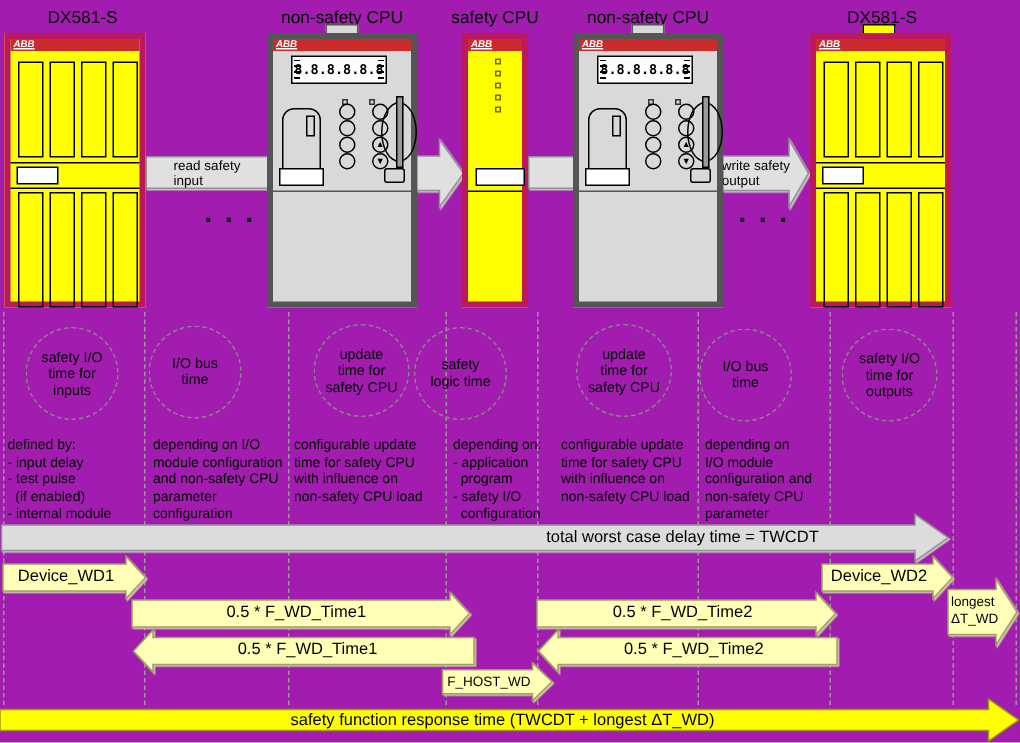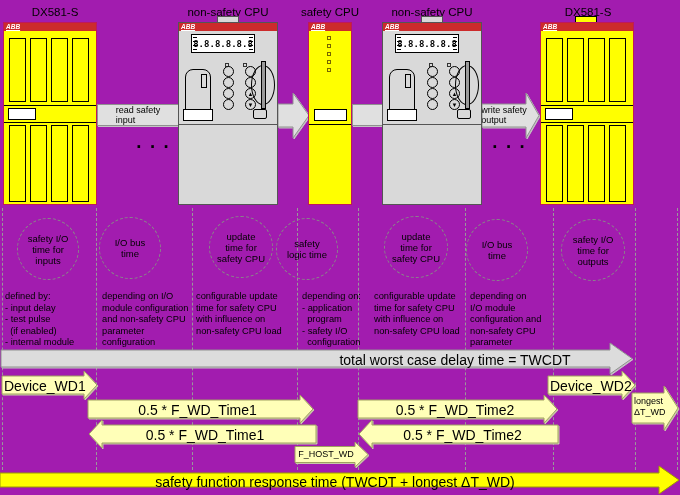--- a/index.html
+++ b/index.html
@@ -1,21 +1,21 @@
 <!DOCTYPE html>
 <html><head>
 <meta charset="utf-8">
 <style>
   html,body{margin:0;padding:0;background:#fff;}
   .canvas{position:relative;width:680px;height:495px;background:#a21caf;overflow:hidden;
           font-family:"Liberation Sans",sans-serif;color:#000;}
   .abs{position:absolute;}
   .dev-label{font-size:11.5px;text-align:center;white-space:nowrap;}
   
-  .module{position:absolute;box-sizing:border-box;border:1px solid #be185d;}
+  .module{position:absolute;box-sizing:border-box;border:4px solid #be185d;}
   .yellow{background:#FFFF00;}
   .gray{background:#D9D9D9;border-color:#555;}
   .band{position:absolute;left:0;top:0;right:0;height:8px;background:#CC2B2B;}
   .abb{position:absolute;left:2px;top:0px;font:italic bold 6.5px "Liberation Sans",sans-serif;
        color:#fff;text-decoration:underline;line-height:8px;}
   .slot{position:absolute;box-sizing:border-box;border:1.5px solid #000;}
   .hline{position:absolute;left:0;right:0;height:0;border-top:1px solid #000;}
   .plate{position:absolute;box-sizing:border-box;background:#fff;border:1px solid #000;}
   .tab{position:absolute;box-sizing:border-box;border:1px solid #555;border-bottom:none;}
   .display{position:absolute;box-sizing:border-box;background:#fff;border:1px solid #000;}
@@ -37,21 +37,21 @@
   
   .vline{position:absolute;top:208px;height:262px;width:0;border-left:1px dashed #999;}
   .circle{position:absolute;box-sizing:border-box;border:1px dashed #888;border-radius:50%;
           display:flex;align-items:center;justify-content:center;text-align:center;
           font-size:9.5px;line-height:11px;white-space:pre-line;}
   .desc{position:absolute;font-size:9.3px;line-height:11.5px;white-space:pre-wrap;}
   
   svg.arrow{position:absolute;overflow:visible;}
   svg.pale{filter:drop-shadow(1.5px 1.5px 0 #c9c9a8);}
   svg.grayarr{filter:drop-shadow(1px 1px 0 #c4c4c4);}
-  .alabel{position:absolute;font-size:14px;text-align:center;white-space:nowrap;}
+  .alabel{position:absolute;font-size:11px;text-align:center;white-space:nowrap;}
   .alabel.small{font-size:9px;}
   .alabel.pre{white-space:pre-line;text-align:left;line-height:10.5px;}
 </style>
 </head>
 <body>
 
 <div class="canvas">
 
   <div class="abs dev-label" style="left:10px;top:6px;width:90px;">DX581-S</div>
   <div class="abs dev-label" style="left:178px;top:6px;width:100px;">non-safety CPU</div>

